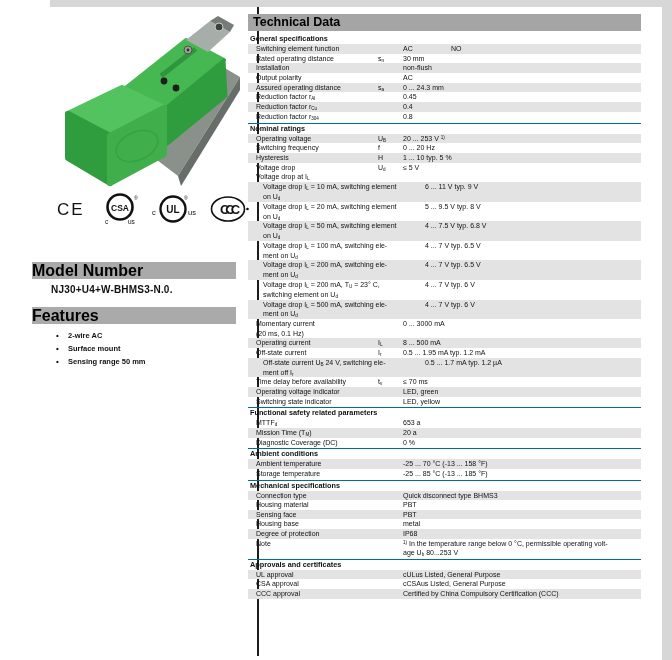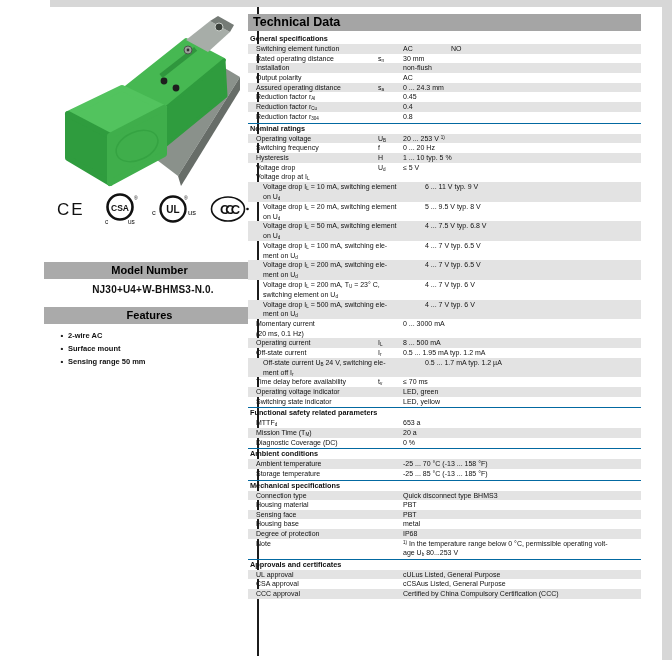--- a/index.html
+++ b/index.html
@@ -3,26 +3,26 @@
 <meta charset="utf-8">
 <style>
   html,body{margin:0;padding:0;}
   body{width:672px;height:660px;background:#ffffff;position:relative;overflow:hidden;
        font-family:"Liberation Sans",sans-serif;color:#111;-webkit-font-smoothing:none;}
   .surround-top{position:absolute;left:50px;top:0;width:612px;height:7px;background:#d7d7d7;}
   .surround-right{position:absolute;left:662px;top:0;width:10px;height:660px;background:#d7d7d7;}
   .divider{position:absolute;left:257px;top:7px;width:2px;height:649px;background:#1c1c1c;}
 
   
-  .left-col{position:absolute;left:0;top:0;width:257px;height:660px;text-align:center;}
+  .left-col{position:absolute;left:0;top:0;width:257px;height:660px;}
   .product-photo{position:absolute;left:60px;top:8px;width:188px;height:180px;}
   .cert-row{position:absolute;left:56px;top:190px;width:196px;height:38px;
             display:flex;justify-content:space-between;align-items:center;}
-  .graybar{position:absolute;left:44px;width:204px;height:17px;background:#aaaaaa;
-           font-size:11px;font-weight:bold;line-height:17px;padding-left:7px;box-sizing:border-box;color:#000;}
+  .graybar{position:absolute;left:32px;width:204px;height:17px;background:#aaaaaa;
+           font-size:16px;font-weight:bold;line-height:17px;padding-left:0;box-sizing:border-box;color:#000;}
   .bar-model{top:262px;}
   .bar-features{top:307px;}
   .model-number{position:absolute;left:51px;top:284px;width:204px;font-size:10px;font-weight:bold;letter-spacing:.2px;}
   .features-list{position:absolute;left:56px;top:329px;margin:0;padding:0;list-style:none;}
   .features-list li{font-size:7.5px;font-weight:bold;line-height:13px;display:flex;align-items:baseline;}
   .features-list .bullet{width:12px;font-size:8px;}
 
   
   .right-col{position:absolute;left:248px;top:0;width:393px;}
   .title-bar{margin-top:14px;height:17px;background:#a5a5a5;color:#000;

